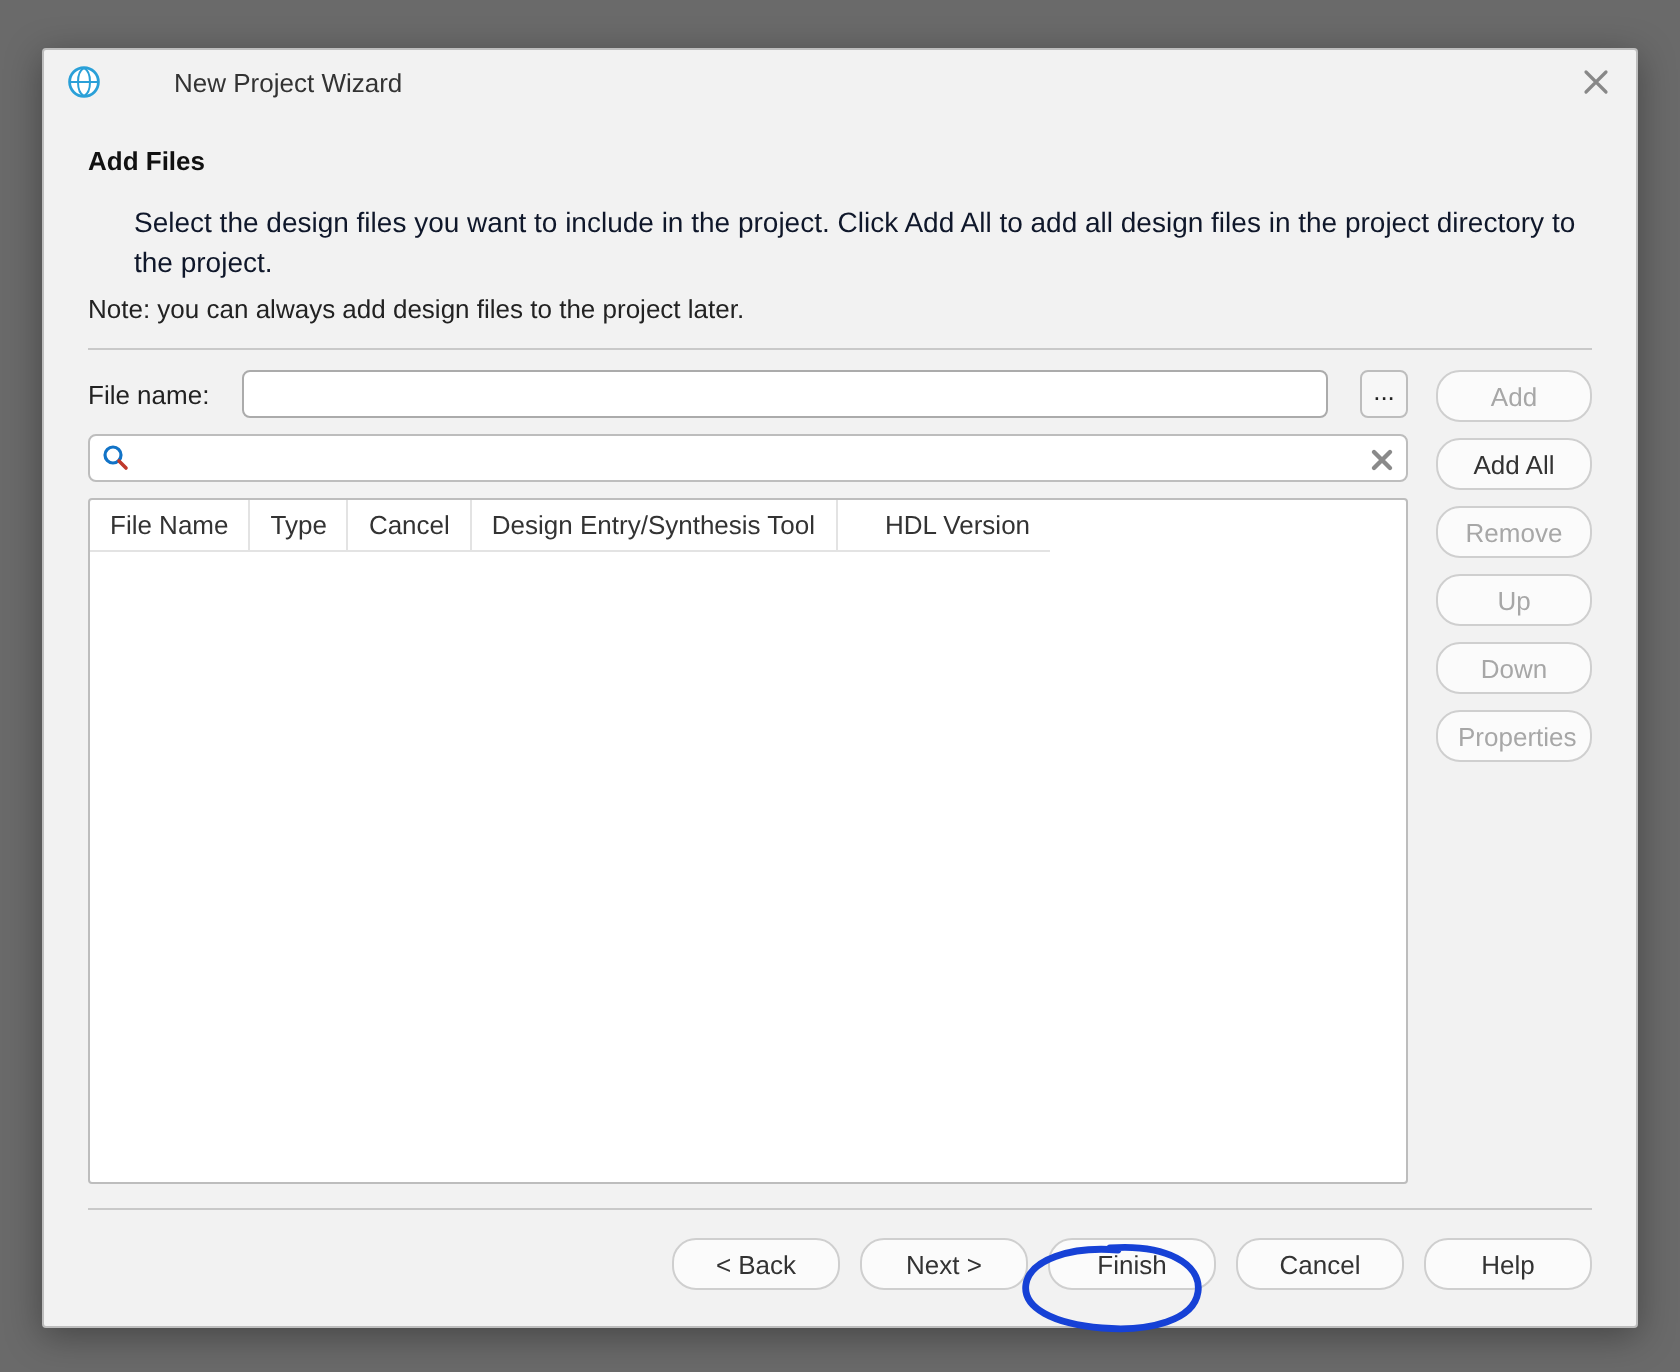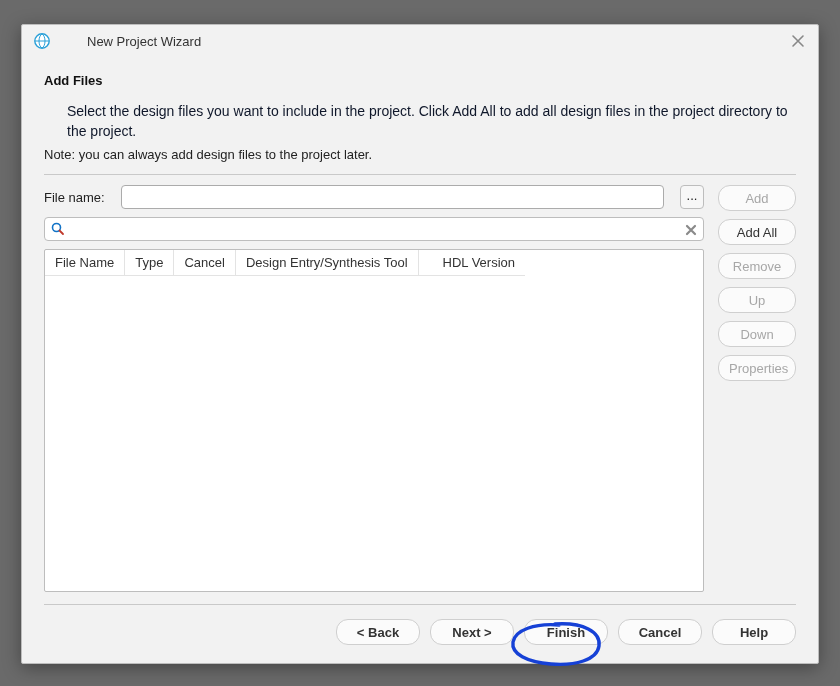--- a/index.html
+++ b/index.html
@@ -156,21 +156,21 @@
   .footer-sep {
     height:1px; background:#c9c9c9;
     margin:12px 22px 0 22px;
   }
   .footer {
     display:flex;
     justify-content:flex-end;
     gap:10px;
     padding:14px 22px 18px 22px;
   }
-  .footer .btn { width:84px;font-weight:bold; }
+  .footer .btn { width:84px; }
   .highlight {
     position:absolute;
     pointer-events:none;
   }
 </style>
 </head>
 <body>
 
 <div class="dialog">
 

